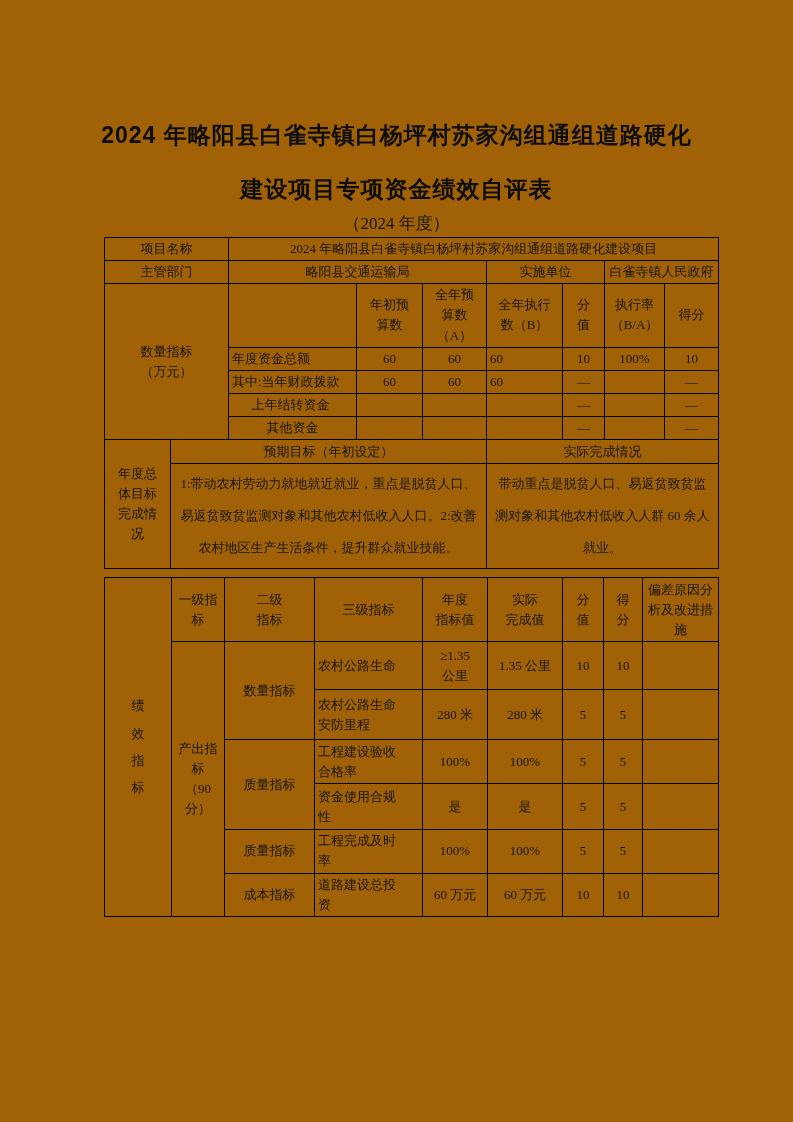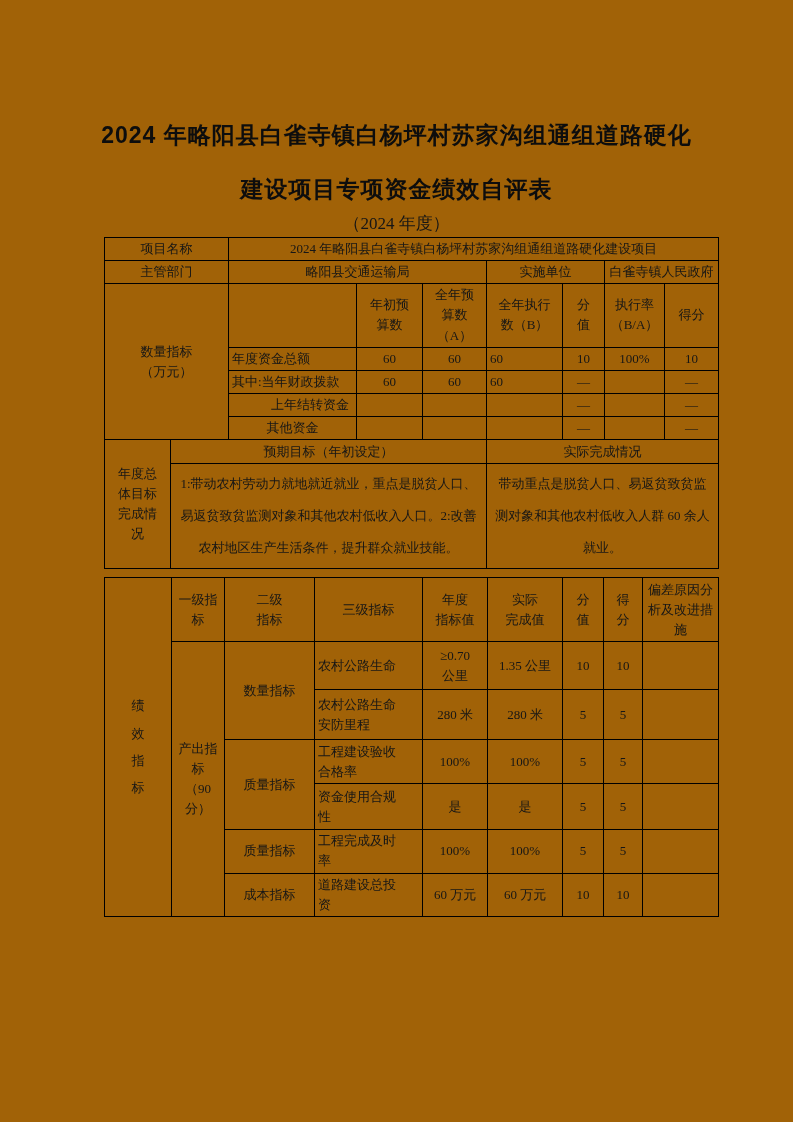--- a/index.html
+++ b/index.html
@@ -40,21 +40,21 @@
     text-align:center;
     vertical-align:middle;
     font-size:13px;
     line-height:1.55;
     padding:1px 3px;
     white-space:pre-line;
     overflow:hidden;
     word-break:break-all;
   }
   .al{ text-align:left; }
-  .ar{ text-align:right; padding-right:7px; }
+  .ar{ padding-right:7px; }
   .vlab{ line-height:2.1; }
   .goal-text{ line-height:32px; padding:4px 8px; }
   .t2{ margin-top:-1px;font-family:Liberation Serif, serif; }
   .t3{ margin-top:8px; }
 </style>
 </head>
 <body>
 
 <div class="page">
 
@@ -198,21 +198,21 @@
 析及改进措
 施</td>
       </tr>
       <tr style="height:48px">
         <td rowspan="6">产出指
 标
 （90
 分）</td>
         <td rowspan="2">数量指标</td>
         <td class="al">农村公路生命</td>
-        <td>≥0.70
+        <td>≥1.35
 公里</td>
         <td>1.35 公里</td>
         <td>10</td>
         <td>10</td>
         <td></td>
       </tr>
       <tr style="height:50px">
         <td class="al">农村公路生命
 安防里程</td>
         <td>280 米</td>

